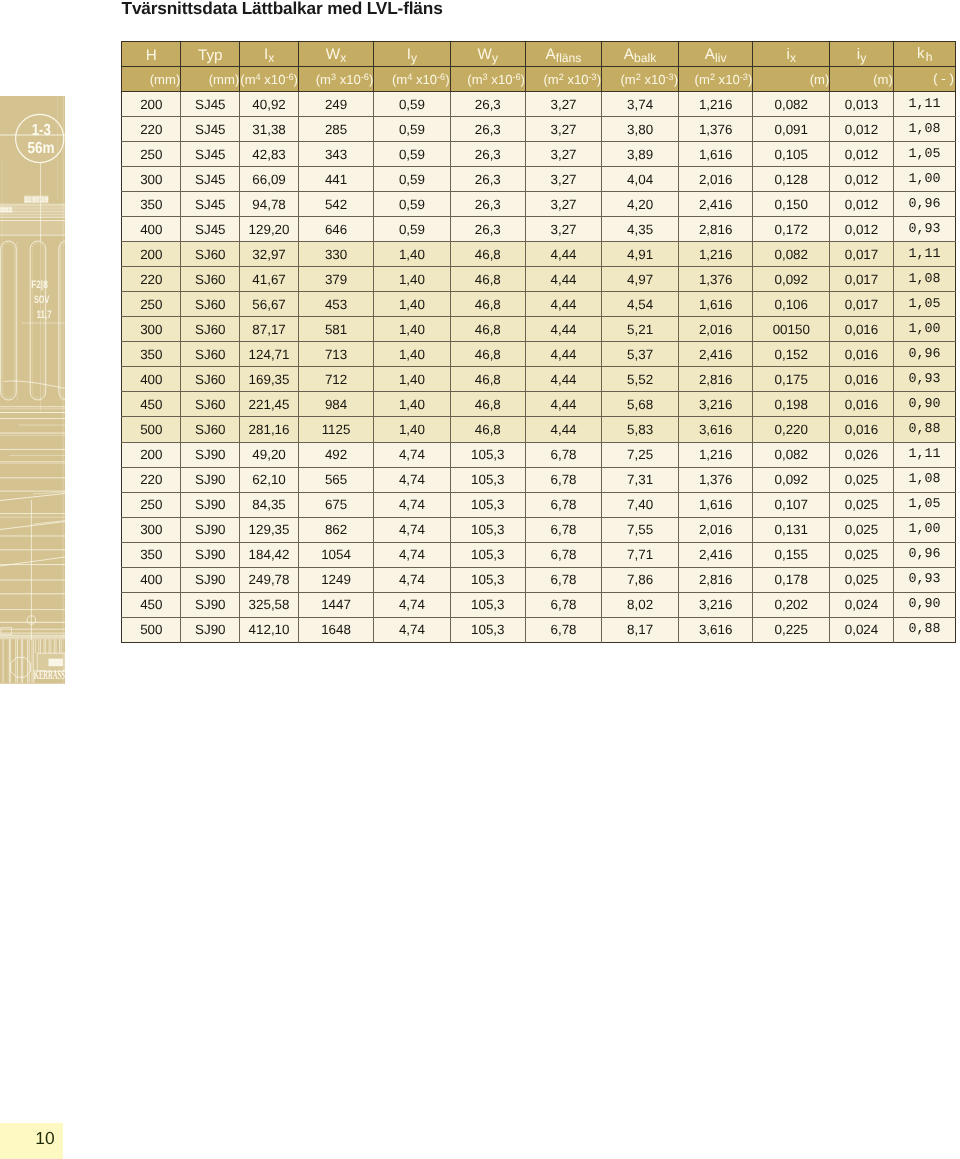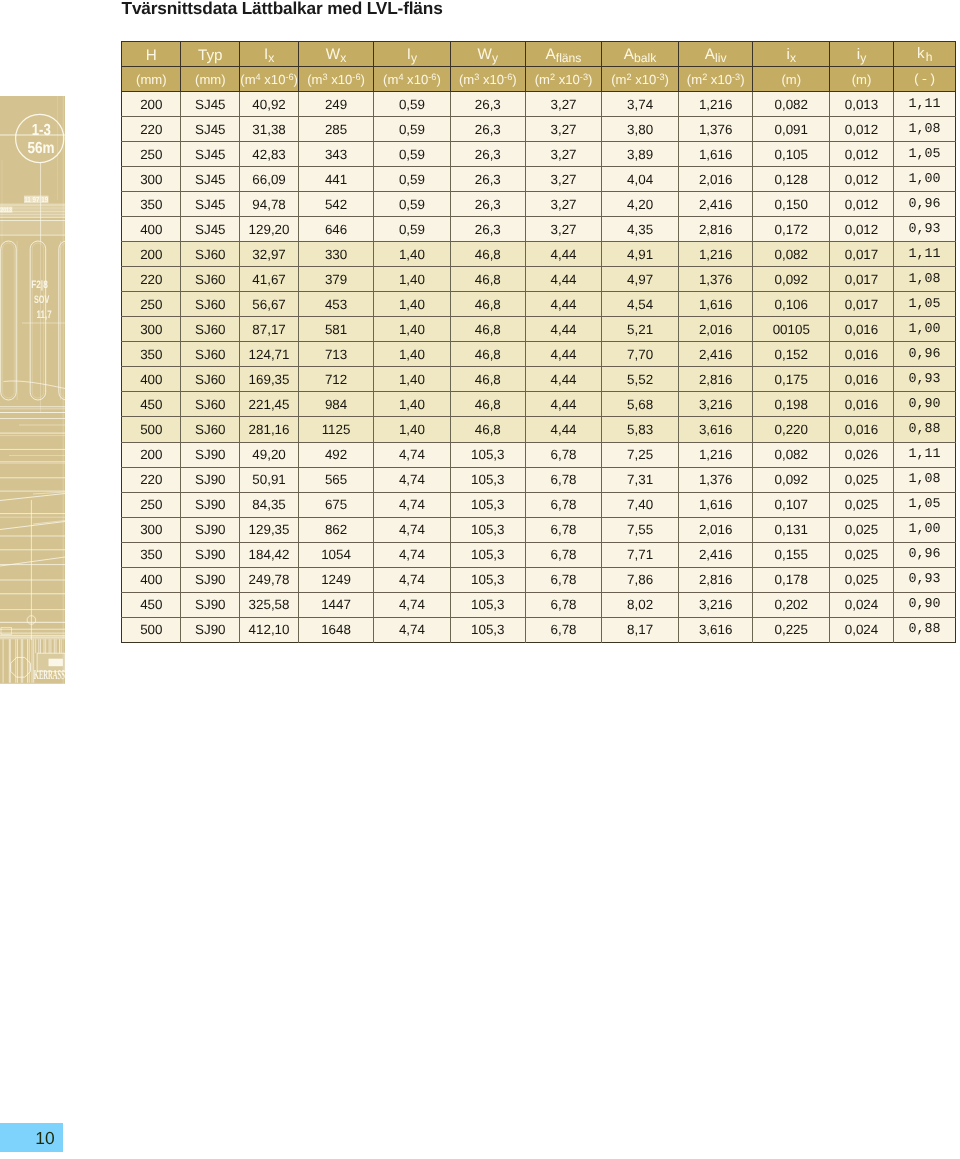--- a/index.html
+++ b/index.html
@@ -20,31 +20,31 @@
   #tbl{position:absolute;left:121.3px;top:40.8px;width:834px;}
   table{border-collapse:collapse;table-layout:fixed;width:834px;
         border:1.4px solid #3b3426;}
   th,td{padding:0;margin:0;text-align:center;vertical-align:middle;
         border-right:1.1px solid #3b3426;border-bottom:1.1px solid #3b3426;
         overflow:hidden;white-space:nowrap;}
   th:last-child,td:last-child{border-right:none;font-family:Liberation Mono, monospace;}
   thead th{background:#c4ad62;color:#fcf6e4;font-weight:normal;}
   tr.hr1 th{height:21.6px;font-size:15.2px;padding-top:2.6px;}
   tr.hr2 th{height:23.3px;font-size:13.1px;padding-top:1px;}
-  tr.hr2 th{border-bottom:1.4px solid #3b3426;}
+  tr.hr2 th{border-bottom:1.4px solid #3b3426;text-align:right;}
   tbody td{height:24.02px;font-size:13.4px;color:#191610;
            border-right:1px solid #6a6652;border-bottom:0.9px solid #6a6052;}
   tbody tr:last-child td{border-bottom:none;}
   tbody tr.light td{background:#f9f4e4;}
   tbody tr.dark td{background:#efe8c3;}
   .sb{font-size:0.80em;vertical-align:-0.24em;letter-spacing:0px;}
   .sp{font-size:0.70em;vertical-align:0.42em;}
 
-  #pagenum{position:absolute;left:0;top:1122.8px;width:62.8px;height:29px;
-           background:#7dd3fc;}
+  #pagenum{position:absolute;left:0;top:1122.8px;width:62.8px;height:37px;
+           background:#fef9c3;}
   #pagenum span{position:absolute;right:8.2px;top:6.2px;font-size:17.4px;
                 color:#1e2a06;line-height:19px;}
 </style>
 </head>
 <body>
 
 <div id="page">
 <div id="deco">
 <svg viewBox="0 0 65 588" width="65" height="588">
 <rect x="0" y="0" width="65" height="588" fill="#d4c290"></rect>
@@ -332,33 +332,33 @@
           <tr class="dark">
             <td>300</td>
             <td>SJ60</td>
             <td>87,17</td>
             <td>581</td>
             <td>1,40</td>
             <td>46,8</td>
             <td>4,44</td>
             <td>5,21</td>
             <td>2,016</td>
-            <td>00105</td>
+            <td>00150</td>
             <td>0,016</td>
             <td>1,00</td>
           </tr>
           <tr class="dark">
             <td>350</td>
             <td>SJ60</td>
             <td>124,71</td>
             <td>713</td>
             <td>1,40</td>
             <td>46,8</td>
             <td>4,44</td>
-            <td>7,70</td>
+            <td>5,37</td>
             <td>2,416</td>
             <td>0,152</td>
             <td>0,016</td>
             <td>0,96</td>
           </tr>
           <tr class="dark">
             <td>400</td>
             <td>SJ60</td>
             <td>169,35</td>
             <td>712</td>
@@ -409,21 +409,21 @@
             <td>6,78</td>
             <td>7,25</td>
             <td>1,216</td>
             <td>0,082</td>
             <td>0,026</td>
             <td>1,11</td>
           </tr>
           <tr class="light">
             <td>220</td>
             <td>SJ90</td>
-            <td>50,91</td>
+            <td>62,10</td>
             <td>565</td>
             <td>4,74</td>
             <td>105,3</td>
             <td>6,78</td>
             <td>7,31</td>
             <td>1,376</td>
             <td>0,092</td>
             <td>0,025</td>
             <td>1,08</td>
           </tr>

